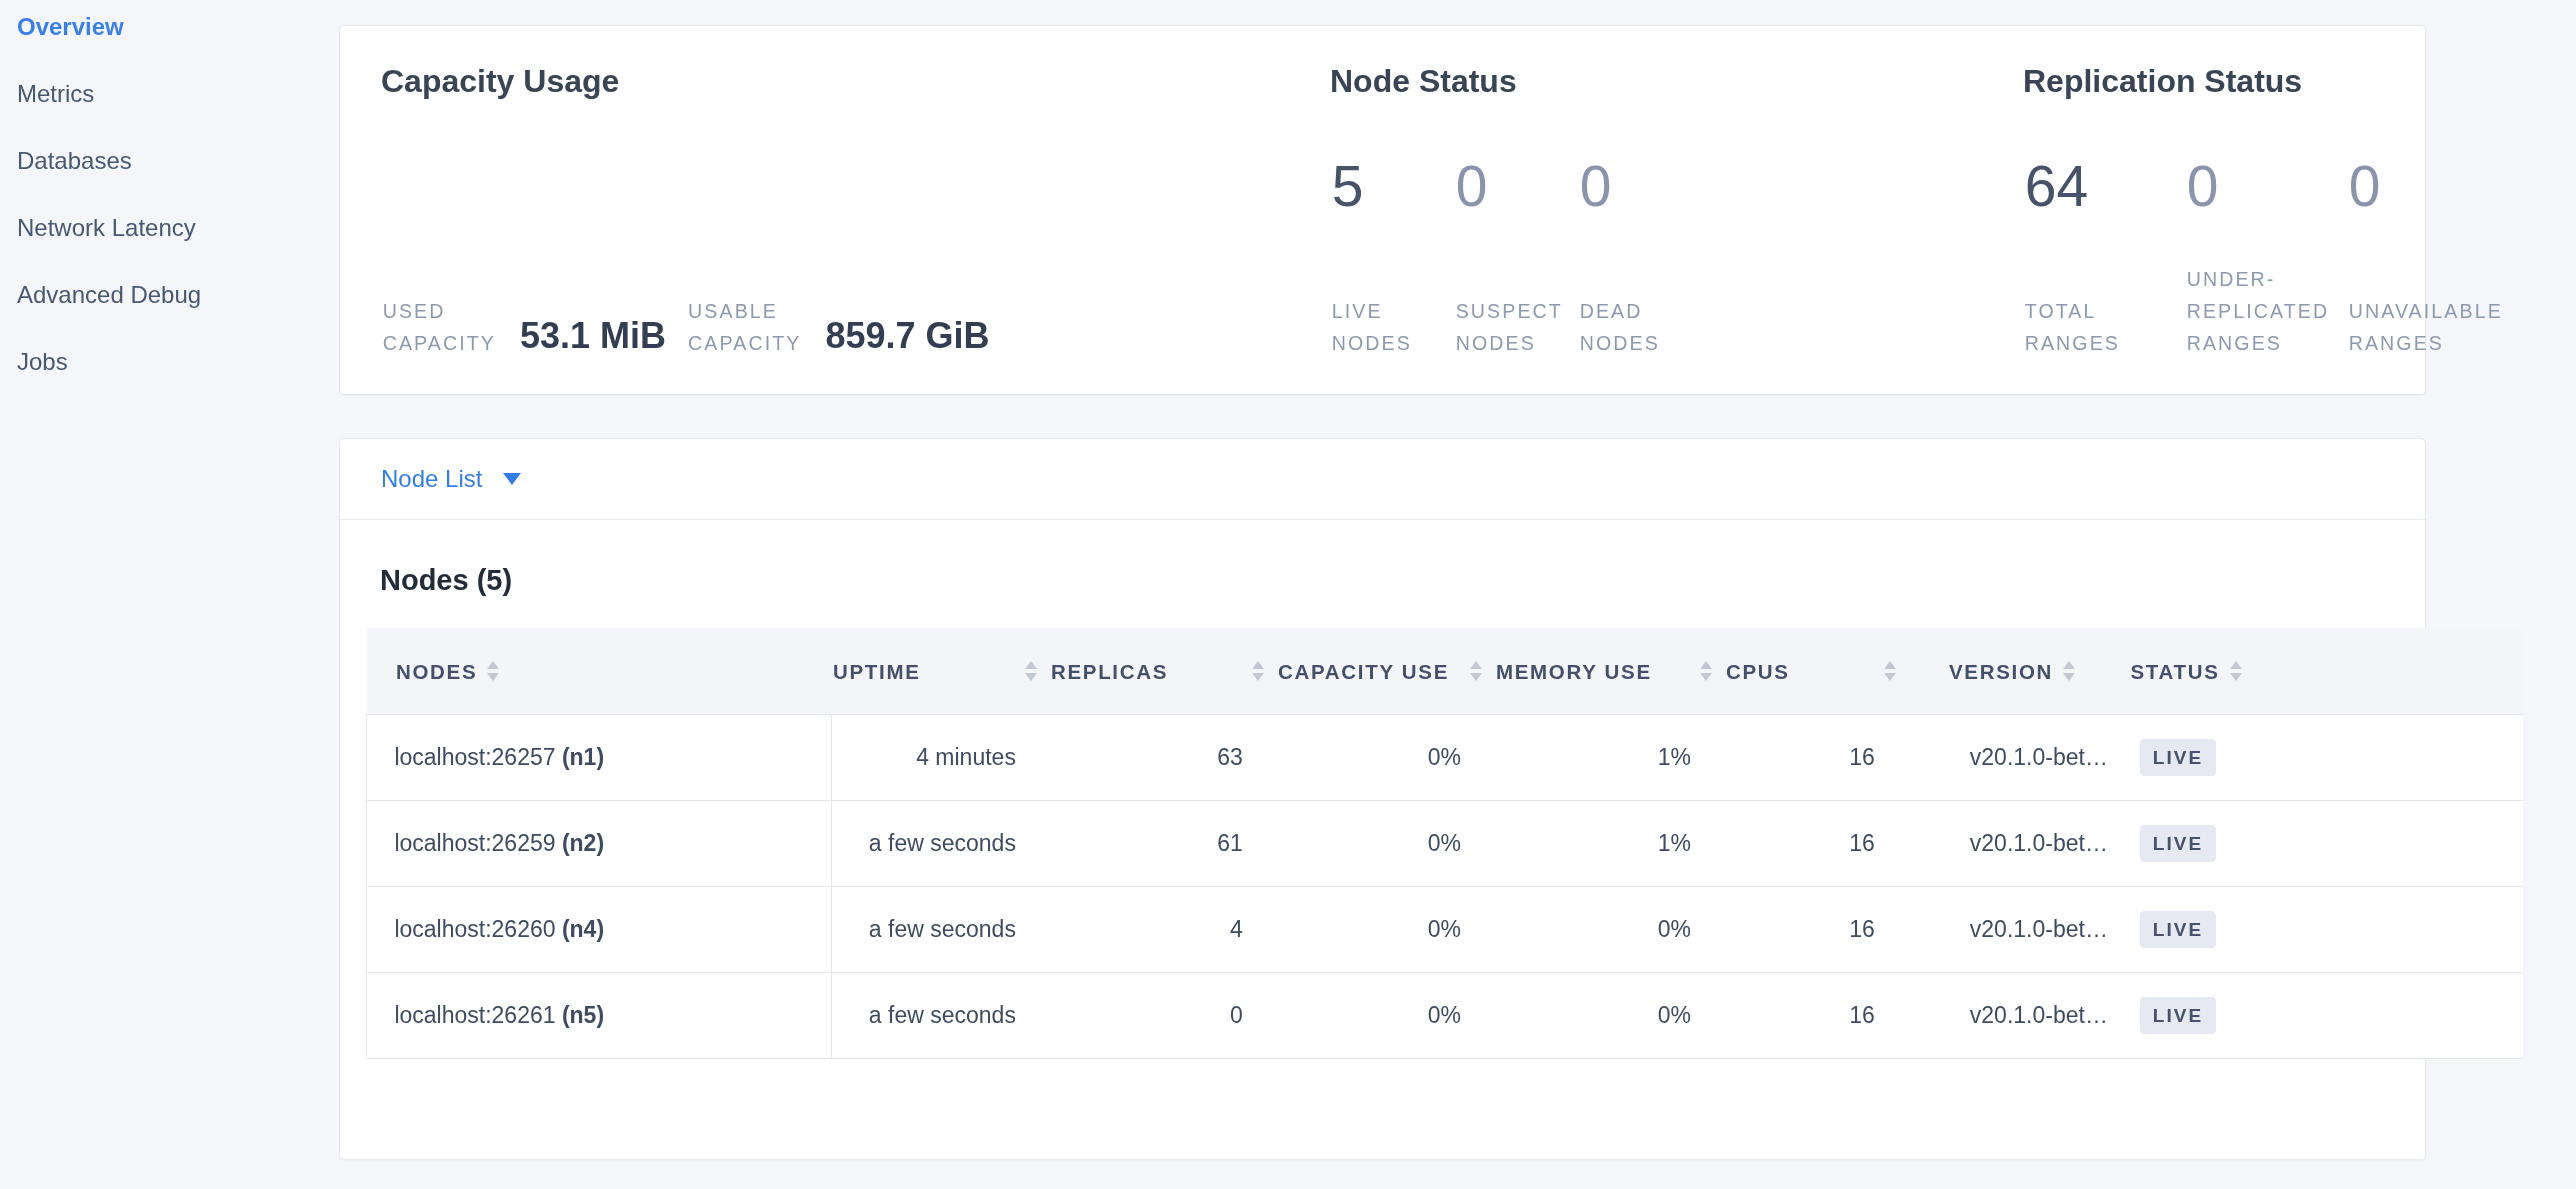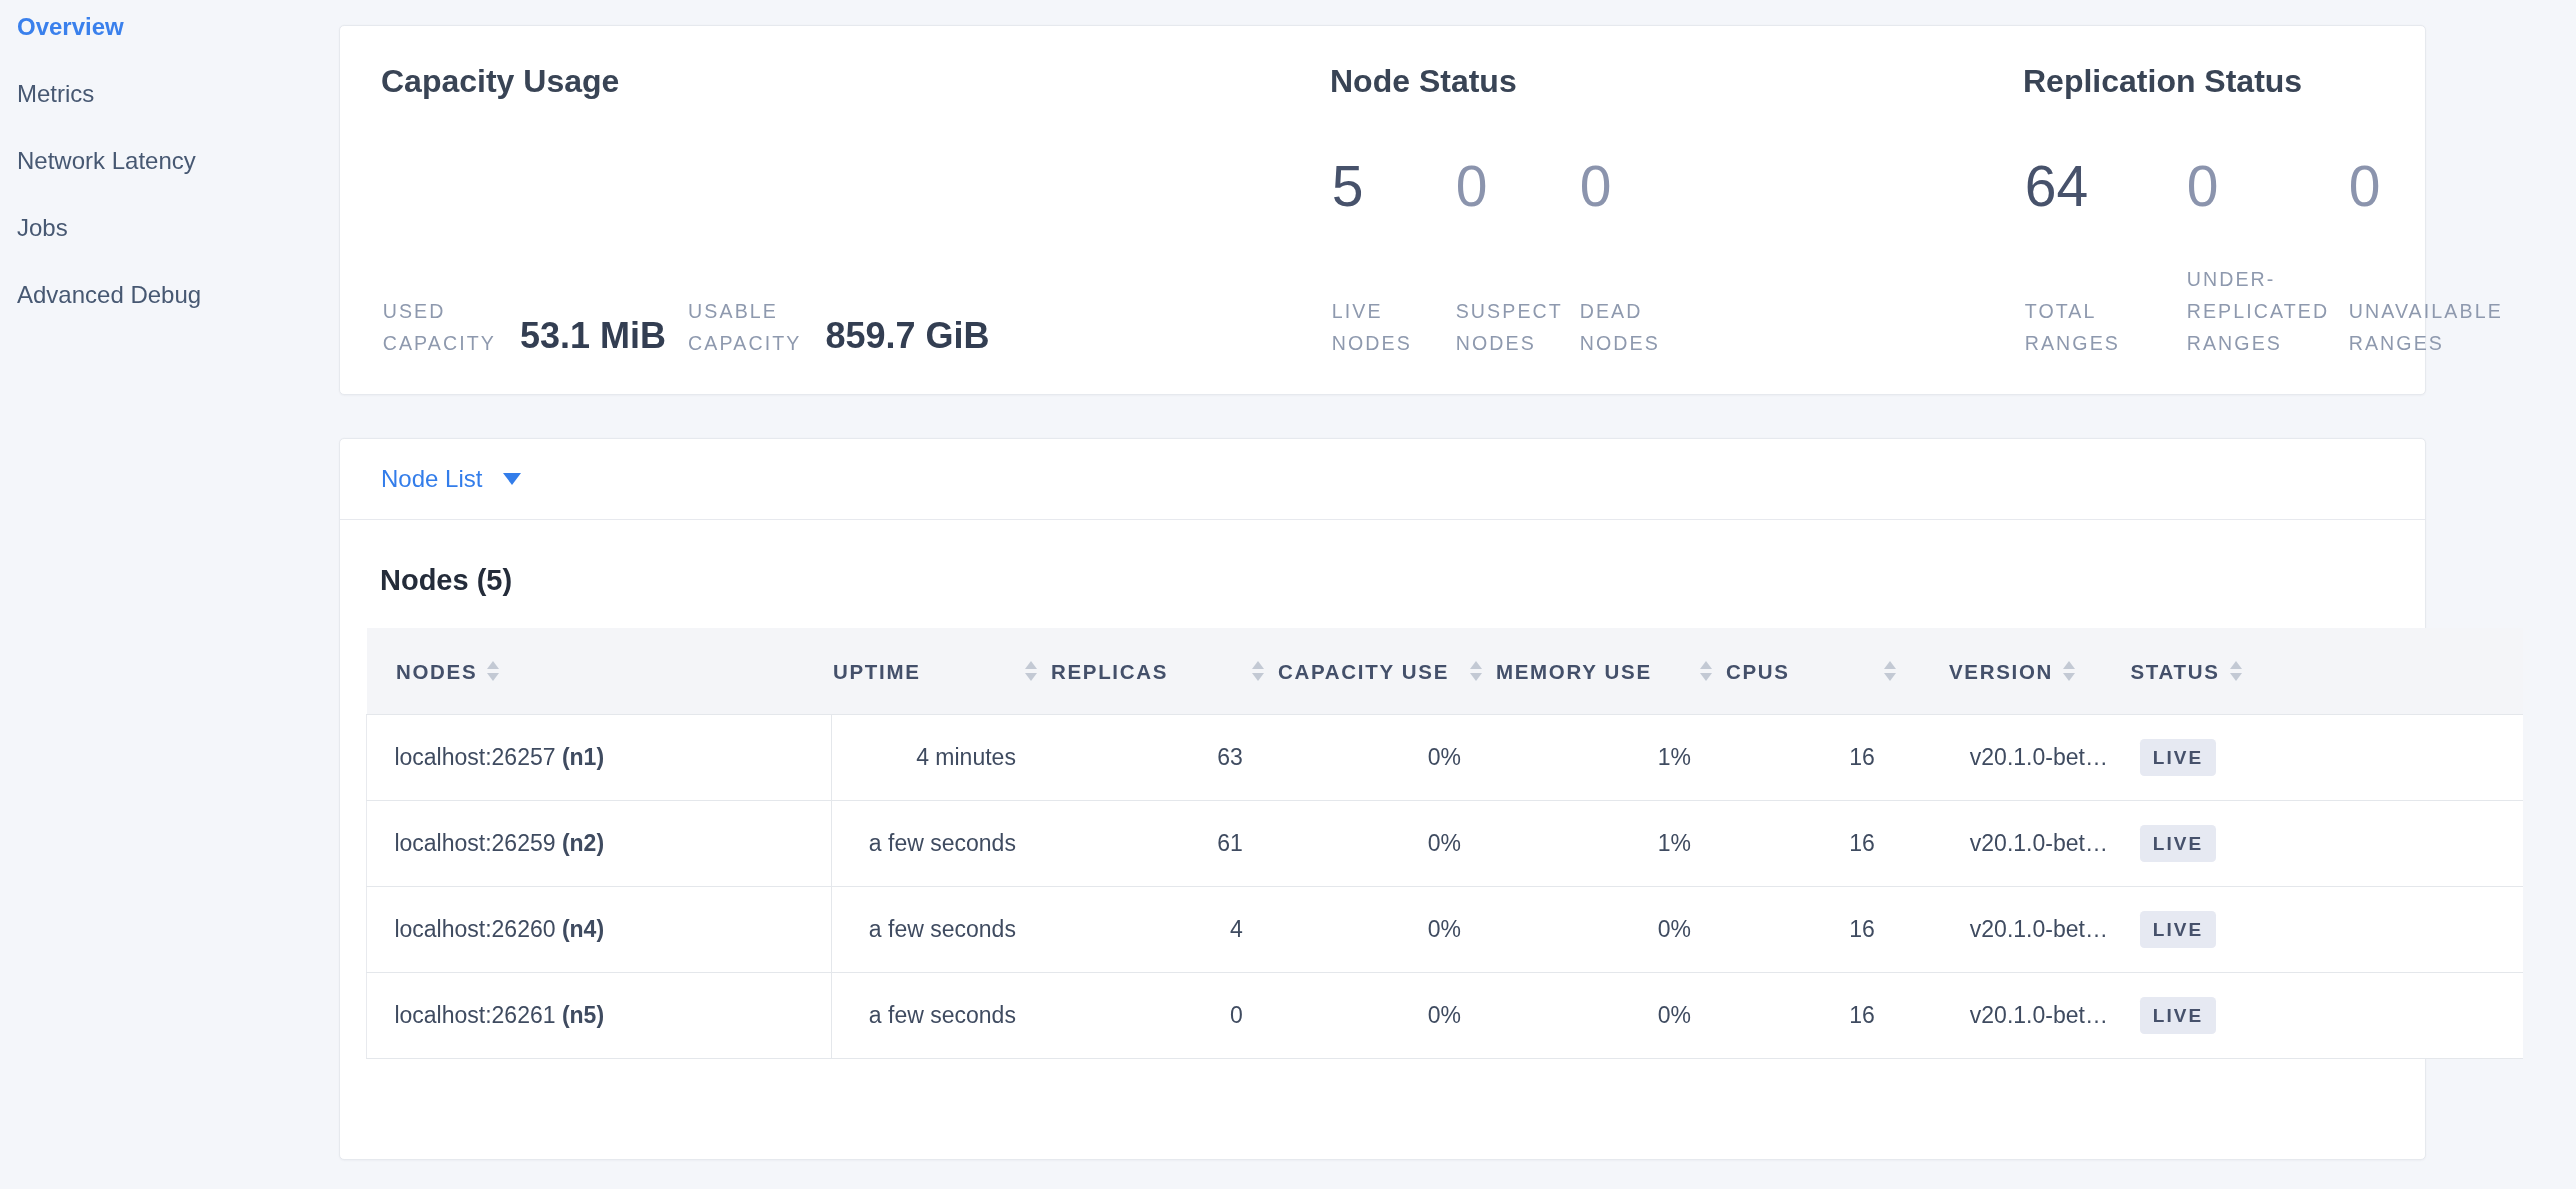--- a/index.html
+++ b/index.html
@@ -86,23 +86,24 @@
     letter-spacing:2.1px;padding:7.7px 12.8px;border-radius:4.3px;}
 </style>
 </head>
 <body>
 
 <div class="page">
 
   <nav class="sidebar">
       <div class="sidebar-item active">Overview</div>
       <div class="sidebar-item">Metrics</div>
+      <div class="sidebar-item">Databases</div>
       <div class="sidebar-item">Network Latency</div>
+      <div class="sidebar-item">Advanced Debug</div>
       <div class="sidebar-item">Jobs</div>
-      <div class="sidebar-item">Advanced Debug</div>
     </nav>
 
   <section class="panel summary-panel">
 
     <div class="sum-sec sec-capacity">
       <div class="sum-title">Capacity Usage</div>
       <div class="cap-stats">
           <div class="cap-stat">
             <div class="stat-label">
               <div>USED</div>

